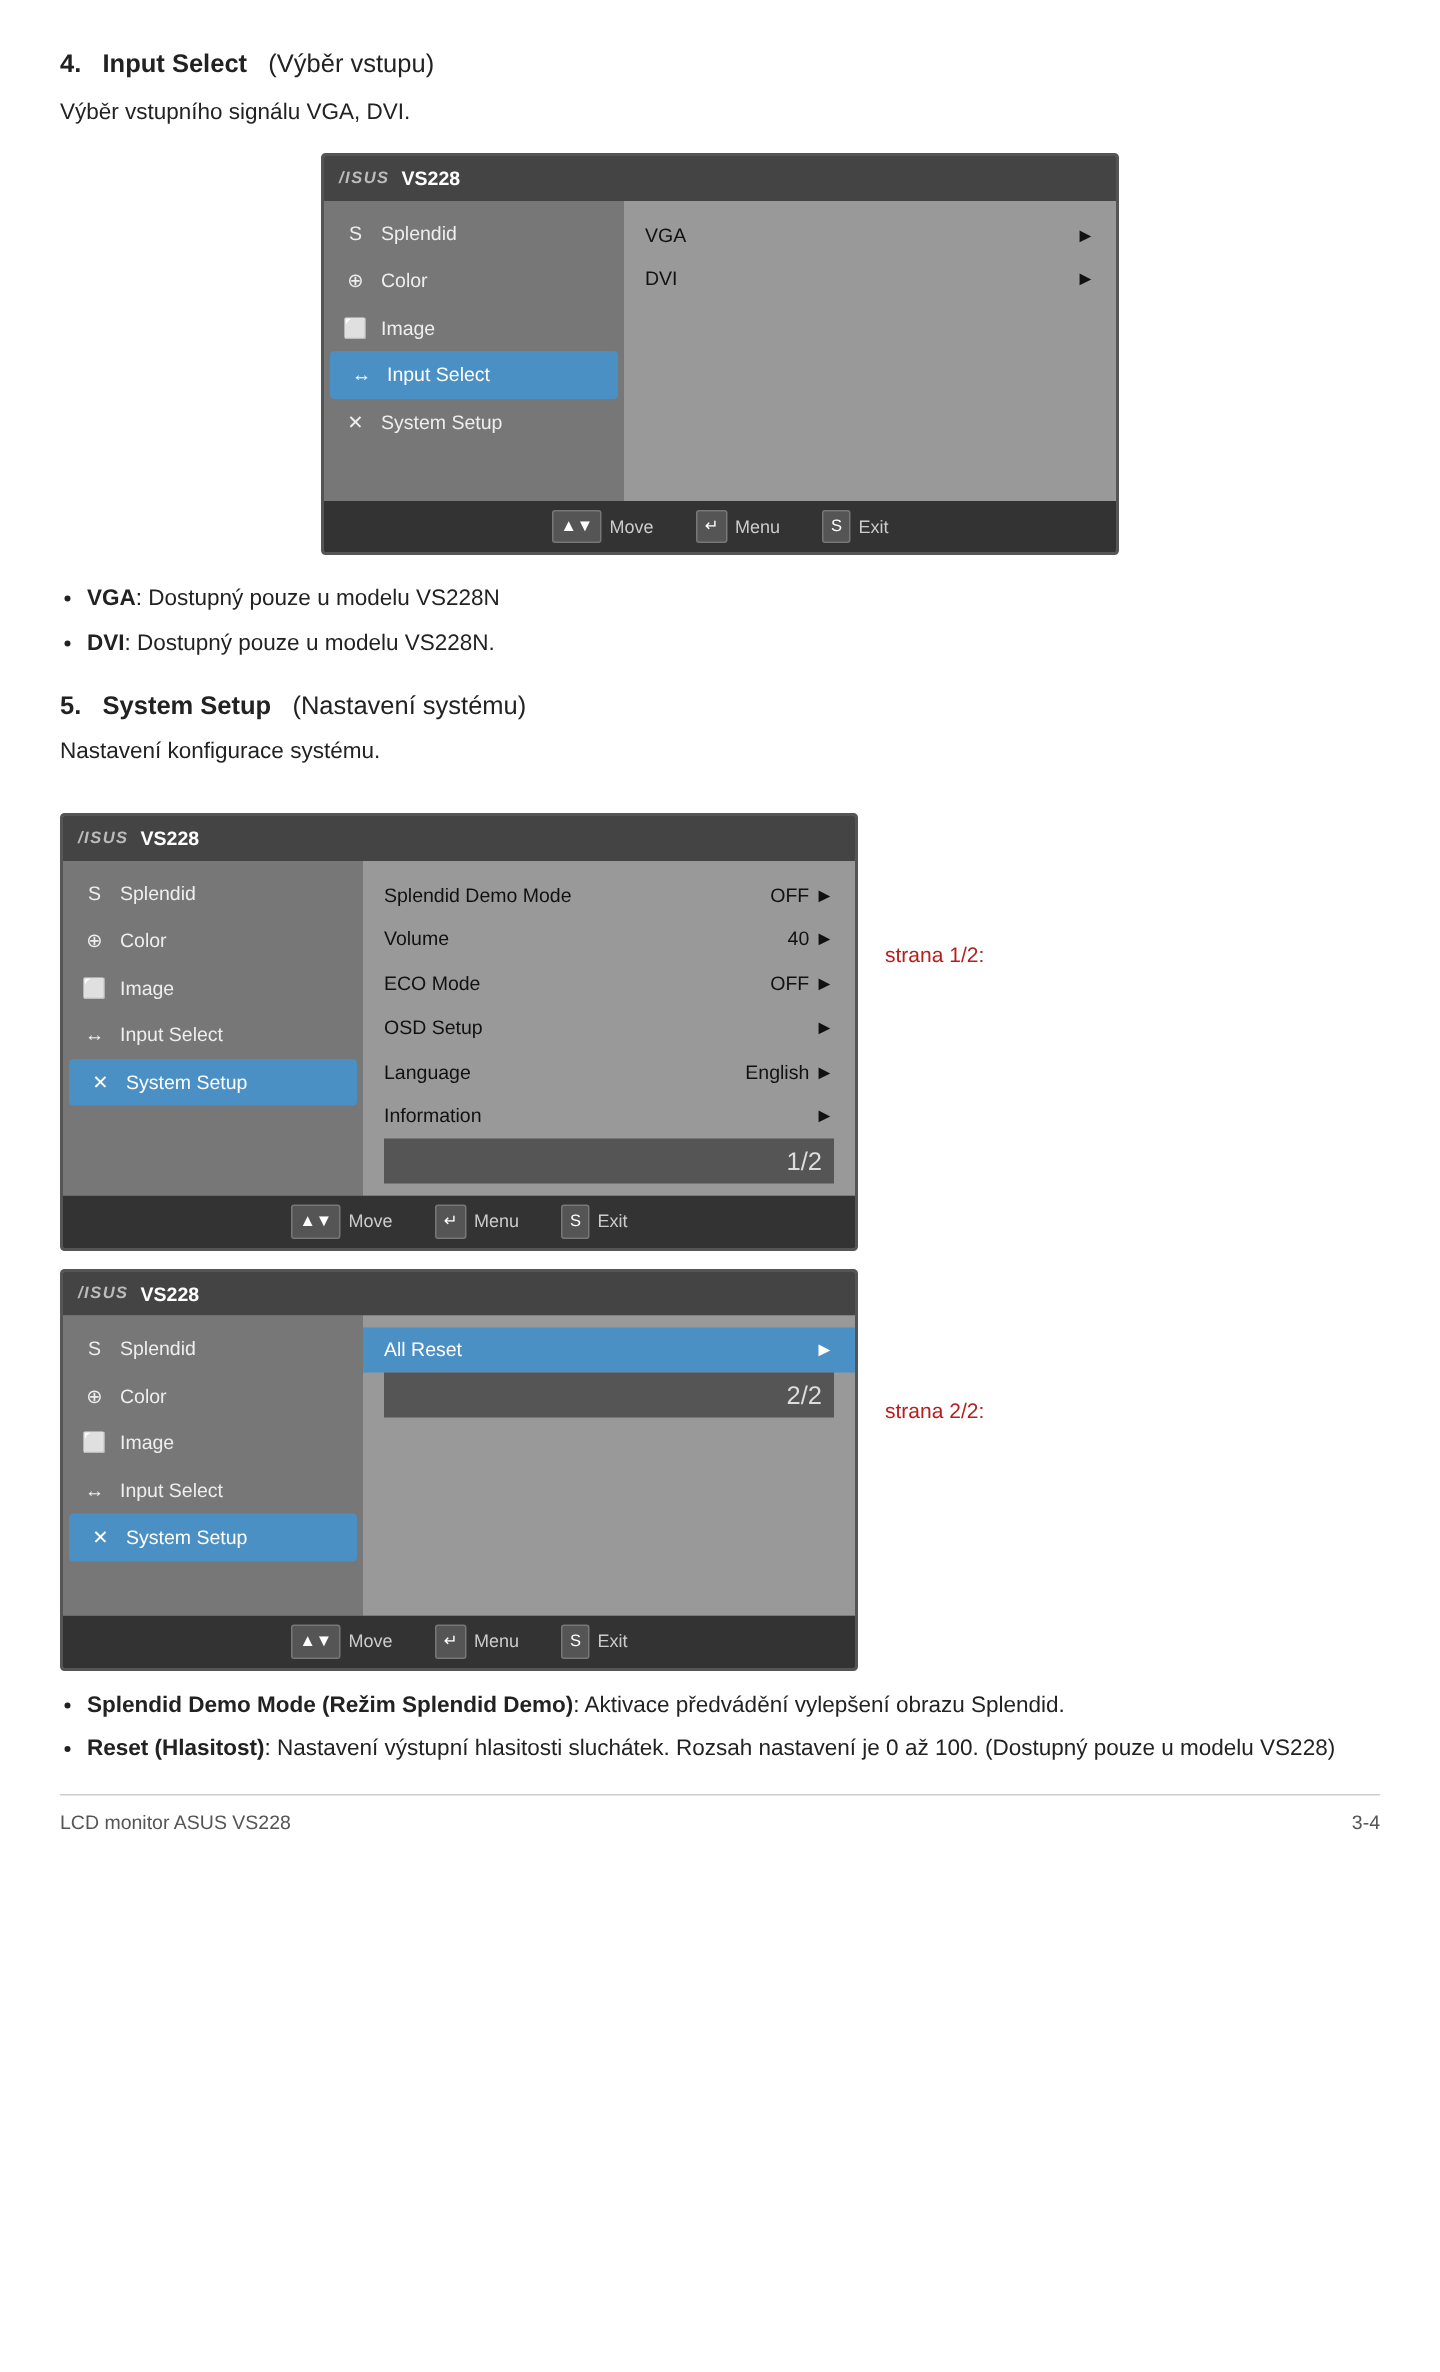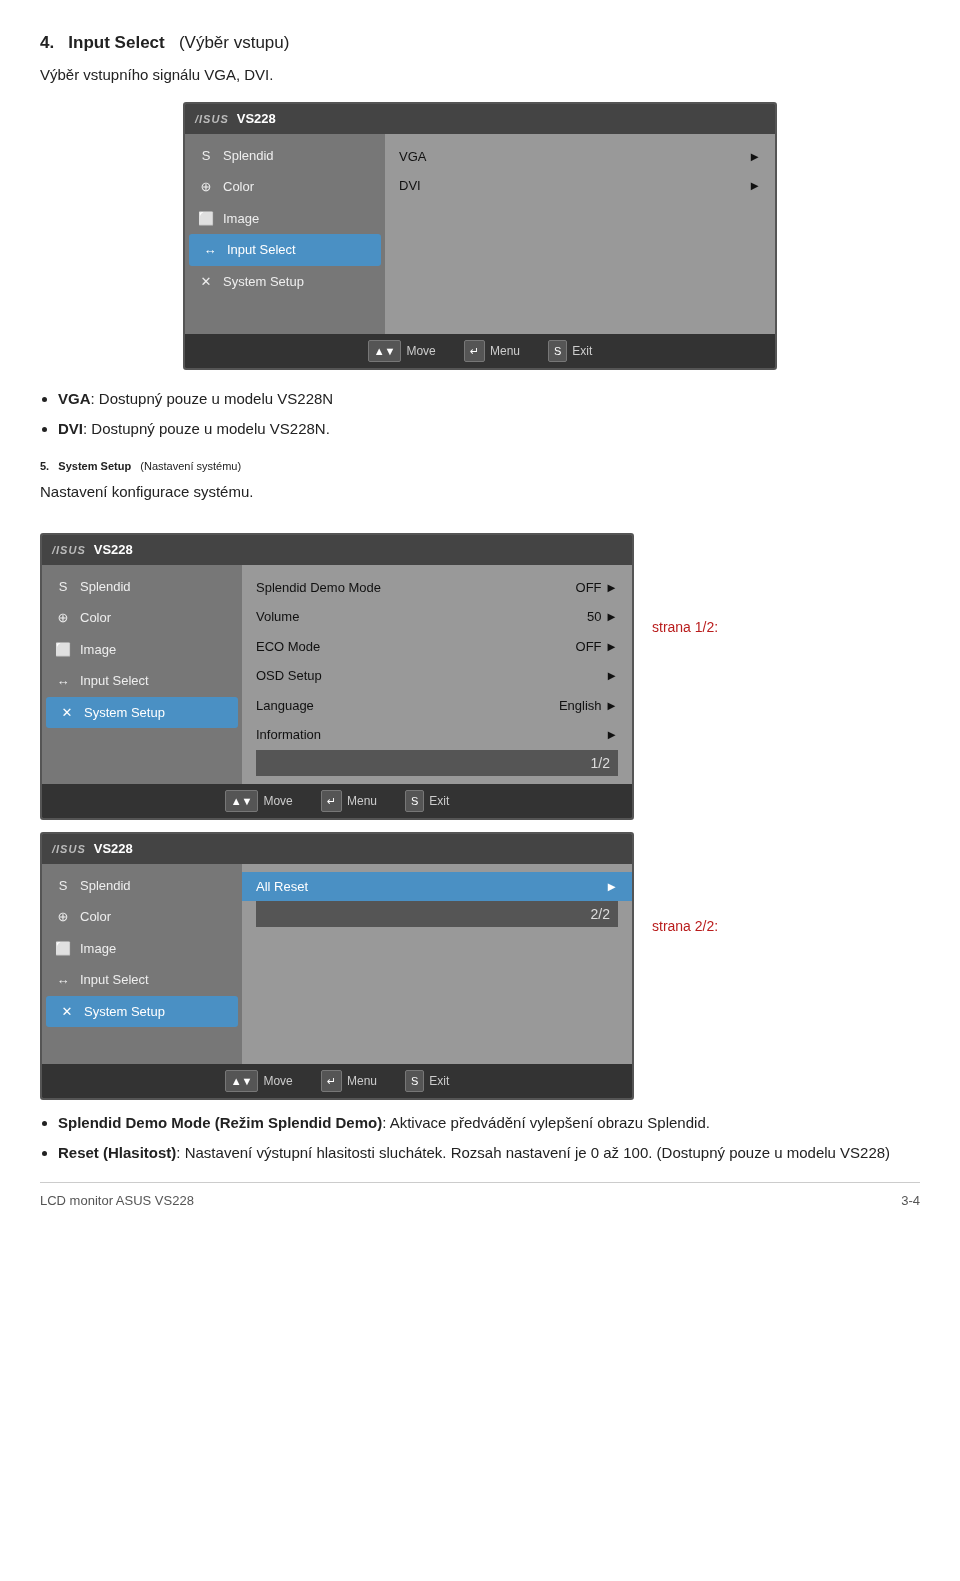--- a/index.html
+++ b/index.html
@@ -28,21 +28,21 @@
     .subtitle {
       margin-bottom: 16px;
       font-size: 15px;
     }
 
     
     .monitor-box {
       background: #888;
       border: 2px solid #555;
       border-radius: 3px;
-      width: 594px;
+      width: 532px;
       margin: 0 auto 18px auto;
       overflow: hidden;
       font-size: 13px;
     }
     .monitor-titlebar {
       background: #444;
       color: #fff;
       padding: 5px 10px;
       display: flex;
       align-items: center;
@@ -134,40 +134,40 @@
       background: #555;
       border: 1px solid #777;
       border-radius: 2px;
       padding: 2px 5px;
       font-size: 11px;
       color: #fff;
     }
     .page-num {
       text-align: right;
       color: #ddd;
-      font-size: 14px;
+      font-size: 17px;
       padding: 3px 8px 2px;
       background: #555;
     }
 
     
     .bullet-list {
       margin: 12px 0 18px 18px;
     }
     .bullet-list li {
       margin-bottom: 7px;
       font-size: 15px;
       list-style: disc;
     }
     .bullet-list li .bold { font-weight: bold; }
 
     
     .section5-heading {
       margin: 18px 0 6px 0;
-      font-size: 11px;
+      font-size: 17px;
     }
     .section5-subtitle {
       margin-bottom: 30px;
       font-size: 15px;
     }
 
     
     .strana-label {
       font-size: 14px;
       color: #b91c1c;
@@ -322,21 +322,21 @@
             </div>
         </div>
         <div class="monitor-content">
           <div id="content_p1">
               <div class="content-row">
                 <span class="row-label">Splendid Demo Mode</span>
                 <span class="row-value">OFF ►</span>
               </div>
               <div class="content-row">
                 <span class="row-label">Volume</span>
-                <span class="row-value">50 ►</span>
+                <span class="row-value">40 ►</span>
               </div>
               <div class="content-row">
                 <span class="row-label">ECO Mode</span>
                 <span class="row-value">OFF ►</span>
               </div>
               <div class="content-row">
                 <span class="row-label">OSD Setup</span>
                 <span class="row-value">►</span>
               </div>
               <div class="content-row">

